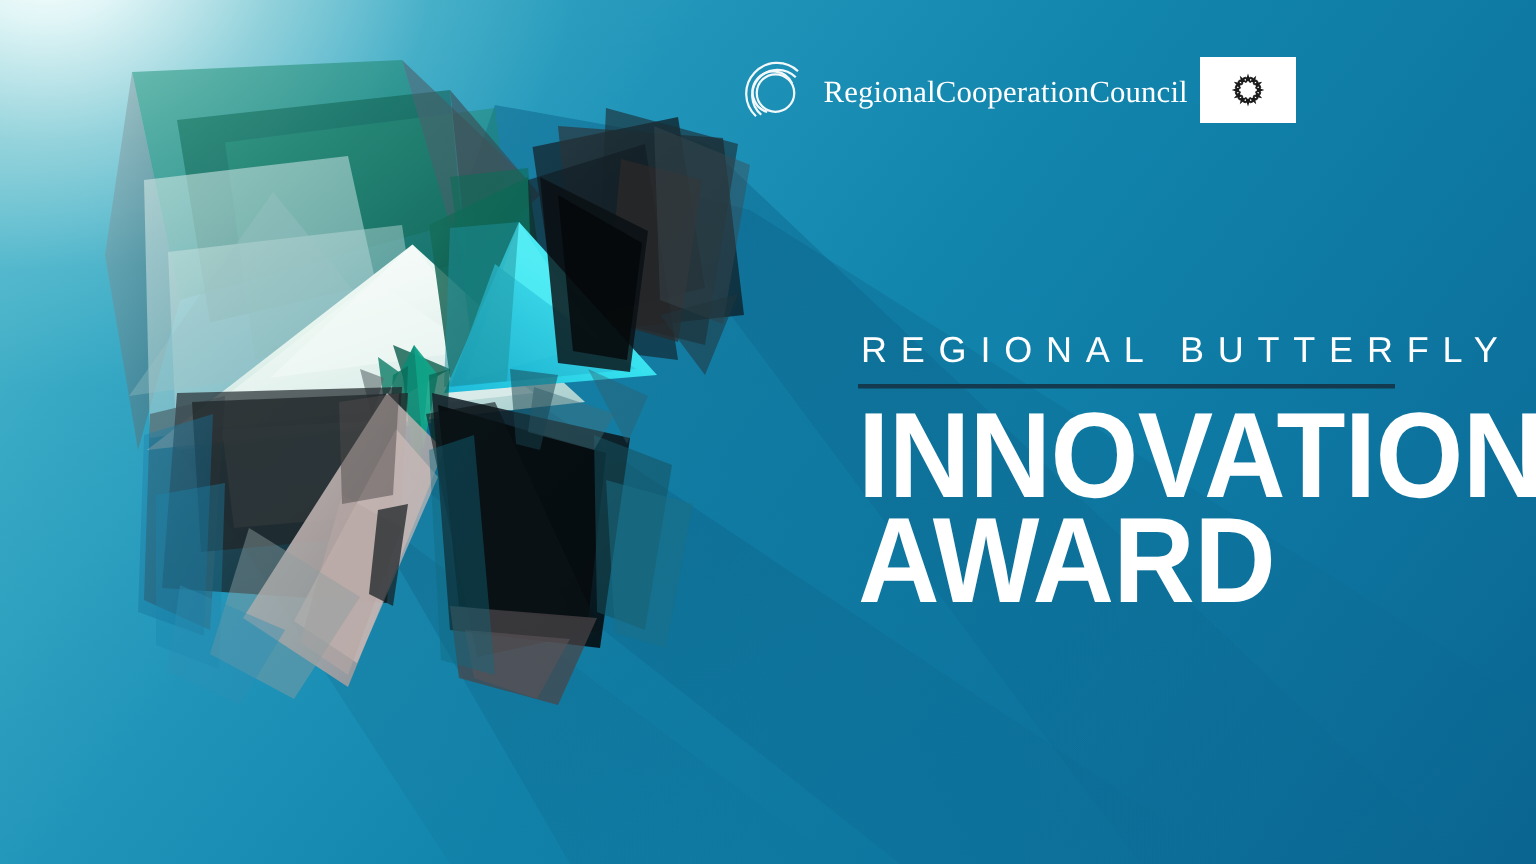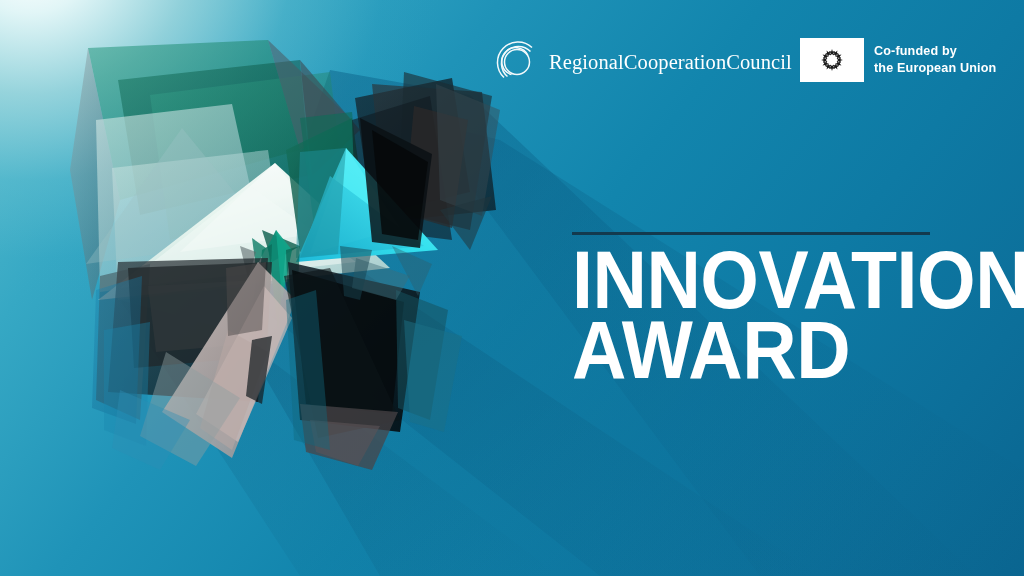--- a/index.html
+++ b/index.html
@@ -262,28 +262,25 @@
             <use href="#eustars" transform="rotate(150 30 20)"></use>
             <use href="#eustars" transform="rotate(180 30 20)"></use>
             <use href="#eustars" transform="rotate(210 30 20)"></use>
             <use href="#eustars" transform="rotate(240 30 20)"></use>
             <use href="#eustars" transform="rotate(270 30 20)"></use>
             <use href="#eustars" transform="rotate(300 30 20)"></use>
             <use href="#eustars" transform="rotate(330 30 20)"></use>
           </g>
         </svg>
       </span>
-      <span class="eu-text">
-        <span>Co-funded by</span><br>
-        <span>the European Union</span>
-      </span>
     </div>
   </div>
 
   <div class="title-block">
+    <div class="kicker">REGIONAL BUTTERFLY</div>
     <div class="kicker-rule"></div>
     <div class="big-title">
       <span>INNOVATION</span>
       <span class="l2">AWARD</span>
     </div>
   </div>
 
 
 </div>
 

